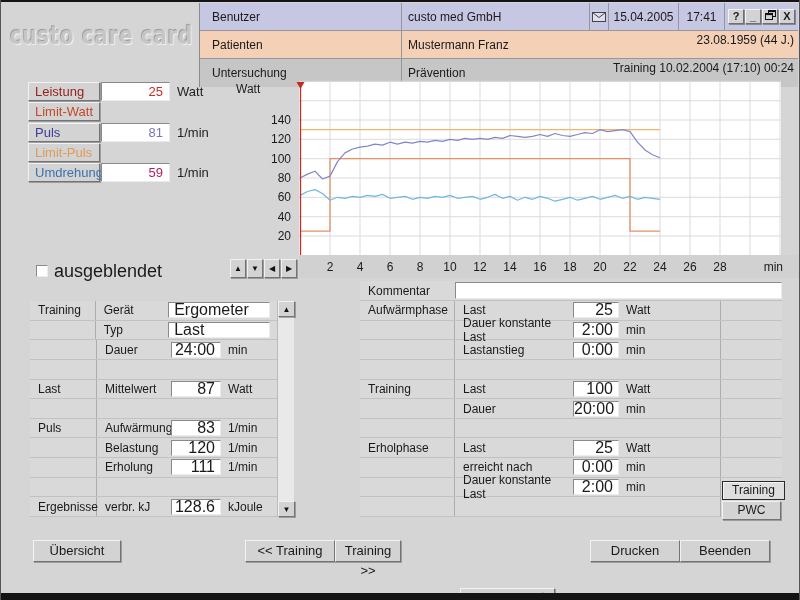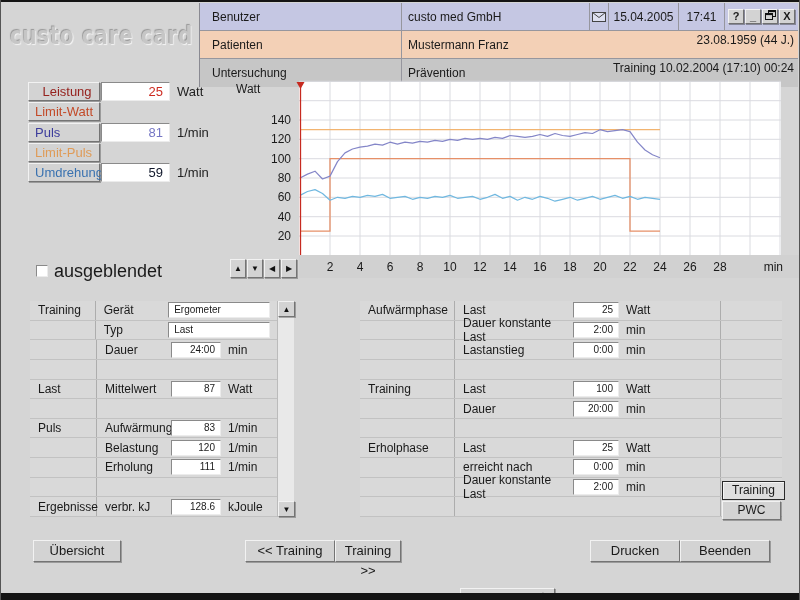--- a/index.html
+++ b/index.html
@@ -59,21 +59,21 @@
   #left-table{left:30px;top:301px;width:247px;}
   #right-table{left:360px;top:301px;width:422px;}
   .trow{display:flex;height:19.65px;border-bottom:1px solid #c2c2c2;background:#d9d9d9;align-items:center;box-sizing:border-box;}
   .tcell{box-sizing:border-box;}
   .tgroup{align-self:stretch;border-right:1px solid #adadad;padding-left:8px;display:flex;align-items:center;}
   #left-table .tgroup{width:67px;}
   #right-table .tgroup{width:95px;}
   .tlabel{padding-left:8px;}
   #left-table .tlabel{width:74px;}
   #right-table .tlabel{width:118px;}
-  .tfield{height:16px;line-height:14px;text-align:right;padding-right:5px;font-size:10px;}
+  .tfield{height:16px;line-height:14px;text-align:right;padding-right:5px;font-size:16px;}
   #left-table .tfield{width:50px;}
   #left-table .tfield.wide{width:104px;text-align:left;padding-left:5px;}
   #right-table .tfield{width:46px;}
   .tunit{flex:1;padding-left:7px;}
   .textra{width:61px;align-self:stretch;border-left:1px solid #adadad;}
 
   #comment-row{position:absolute;left:360px;top:281px;width:422px;height:20px;display:flex;align-items:center;
                background:#d9d9d9;border-bottom:1px solid #c2c2c2;box-sizing:border-box;}
   #comment-label{width:95px;padding-left:8px;box-sizing:border-box;}
   #comment-field{flex:1;height:17px;}
@@ -140,38 +140,38 @@
     </div>
     <div class="hrow" id="hrow-exam">
       <div class="hlabel">Untersuchung</div>
       <div class="hvalue">Prävention</div>
       <div class="hright">Training 10.02.2004 (17:10) 00:24</div>
     </div>
   </div>
 
   <div id="vitals-panel">
       <div class="vital-row" style="top: 0px;">
-        <div class="btn3d vital-btn" style="color: rgb(150, 35, 31); text-align: center;">Leistung</div>
+        <div class="btn3d vital-btn" style="color: rgb(150, 35, 31);">Leistung</div>
         <div class="sunken vital-field" style="color: rgb(205, 42, 32);">25</div>
         <div class="vital-unit">Watt</div>
       </div>
       <div class="vital-row" style="top: 20.3px;">
         <div class="btn3d vital-btn" style="color: rgb(195, 74, 40);">Limit-Watt</div>
       </div>
       <div class="vital-row" style="top: 40.6px;">
         <div class="btn3d vital-btn" style="color: rgb(60, 60, 156);">Puls</div>
         <div class="sunken vital-field" style="color: rgb(117, 118, 196);">81</div>
         <div class="vital-unit">1/min</div>
       </div>
       <div class="vital-row" style="top: 60.9px;">
         <div class="btn3d vital-btn" style="color: rgb(223, 155, 87);">Limit-Puls</div>
       </div>
       <div class="vital-row" style="top: 81.2px;">
         <div class="btn3d vital-btn" style="color: rgb(58, 114, 176);">Umdrehung</div>
-        <div class="sunken vital-field" style="color: #0f172a;">59</div>
+        <div class="sunken vital-field" style="color: #be185d;">59</div>
         <div class="vital-unit">1/min</div>
       </div>
     </div>
 
   <div id="hidden-row">
     <div id="hidden-checkbox" class="sunken"></div>
     <div id="hidden-label">ausgeblendet</div>
   </div>
 
   <div id="chart">
@@ -235,20 +235,24 @@
       </svg>
   </div>
 
   <div id="chart-arrows">
     <div class="arrbtn btn3d">▲</div>
     <div class="arrbtn btn3d">▼</div>
     <div class="arrbtn btn3d">◀</div>
     <div class="arrbtn btn3d">▶</div>
   </div>
 
+  <div id="comment-row">
+    <div id="comment-label">Kommentar</div>
+    <div id="comment-field" class="sunken"></div>
+  </div>
 
   <div id="left-table" class="dtable">
       <div class="trow">
         <div class="tcell tgroup">Training</div>
         <div class="tcell tlabel">Gerät</div>
         <div class="sunken tfield wide">Ergometer</div>
         <div class="tcell tunit"></div>
       </div>
       <div class="trow">
         <div class="tcell tgroup"></div>

